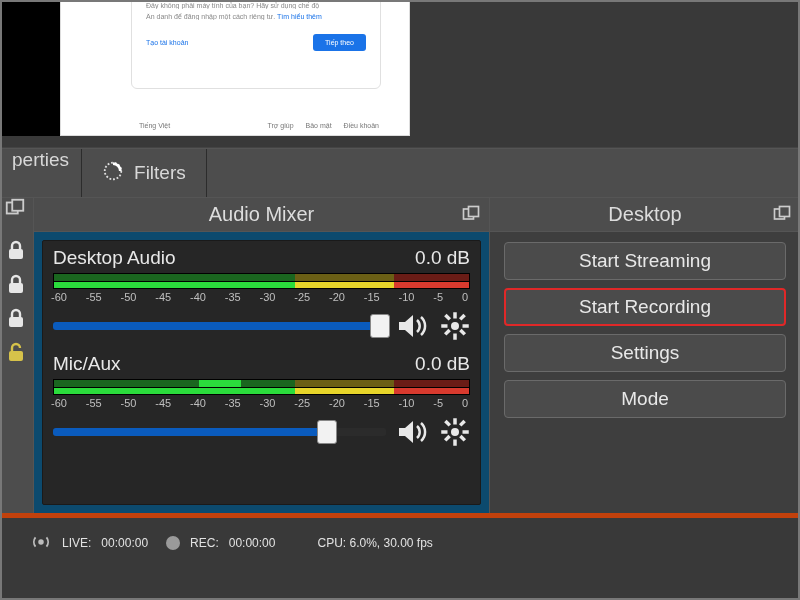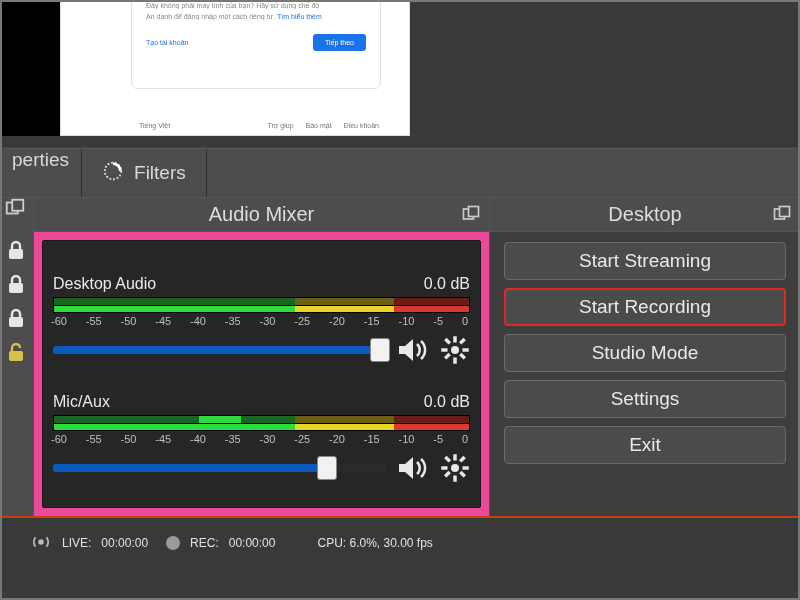--- a/index.html
+++ b/index.html
@@ -46,22 +46,22 @@
   }
   .toolbar .tab { padding: 0 12px; color:#d8d8d8; font-size:19px; }
   .toolbar .sep { width:1px; height:100%; background:#2c2c2c; }
   .toolbar .filters { display:flex; align-items:center; gap:10px; padding:0 20px; }
   .filters-icon svg { width:22px; height:22px; }
 
   
   .panels {
     display: flex;
     height: 320px;
-    background: #ec4899;
-    border-bottom: 2px solid #c2410c;
+    background: #0c4a6e;
+    border-bottom: 5px solid #c2410c;
   }
   .side-col {
     width: 34px; background:#4d4d4d; border-right:1px solid #555; position:relative;
   }
   .side-col .popicon { position:absolute; top:-1px; left:4px; }
   .side-col .locks { position:absolute; top:40px; left:4px; display:flex; flex-direction:column; gap:10px; }
   .lock-icon svg, .popicon svg, .popout svg, .speaker-icon svg, .gear-icon svg { display:block; }
 
   .mixer {
     flex: 1; min-width: 0;
@@ -71,21 +71,21 @@
   .panel-header {
     height: 34px; display:flex; align-items:center; justify-content:center;
     position:relative; color:#ddd; font-size:20px;
     background:#4d4d4d; border-bottom:1px solid #555;
   }
   .panel-header .popout { position:absolute; right:8px; top:6px; }
 
   .mixer-body { flex:1; background:#262626; margin:8px; border:1px solid #1a1a1a; border-radius:2px; padding:6px 10px 10px; overflow:hidden; }
 
   .channel { margin-bottom:12px; }
-  .chan-row1 { display:flex; justify-content:space-between; color:#e8e8e8; font-size:16px;margin-top:28px; }
+  .chan-row1 { display:flex; justify-content:space-between; color:#e8e8e8; font-size:19px; }
   .meter {
     position:relative; height:16px; margin-top:4px;
     background: linear-gradient(to right,
       #2bdc3c 0%, #2bdc3c 58%,
       #e7d52a 58%, #e7d52a 82%,
       #d83a2e 82%, #d83a2e 100%);
     border:1px solid #000;
   }
   .meter .split { position:absolute; left:0; right:0; top:50%; height:1px; background:#000; }
   .meter .dark-top { position:absolute; left:0; right:0; top:0; height:50%;
@@ -345,23 +345,22 @@
       <span class="popout">
         <svg width="20" height="20" viewBox="0 0 24 24">
             <rect x="3" y="6" width="12" height="12" fill="none" stroke="#ccc" stroke-width="2"></rect>
             <rect x="9" y="3" width="12" height="12" fill="#4d4d4d" stroke="#ccc" stroke-width="2"></rect>
           </svg>
       </span>
     </div>
     <div class="controls-body">
       <div class="cbtn">Start Streaming</div>
       <div class="cbtn highlight">Start Recording</div>
-      <div class="cbtn">Studio Mode</div>
       <div class="cbtn">Settings</div>
-      <div class="cbtn">Exit</div>
+      <div class="cbtn">Mode</div>
     </div>
   </div>
 
 </div>
 
 <div class="statusbar">
   <span class="dotlive">
     <span>
       <svg class="radiating" viewBox="0 0 24 24">
           <circle cx="12" cy="12" r="3" fill="#bcbcbc"></circle>

